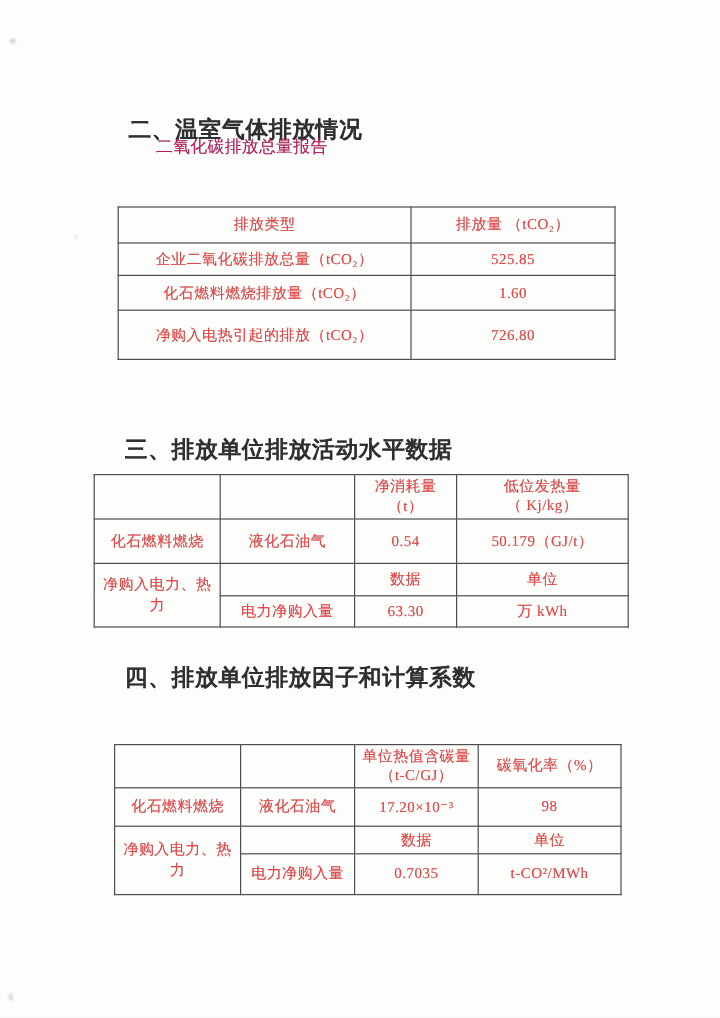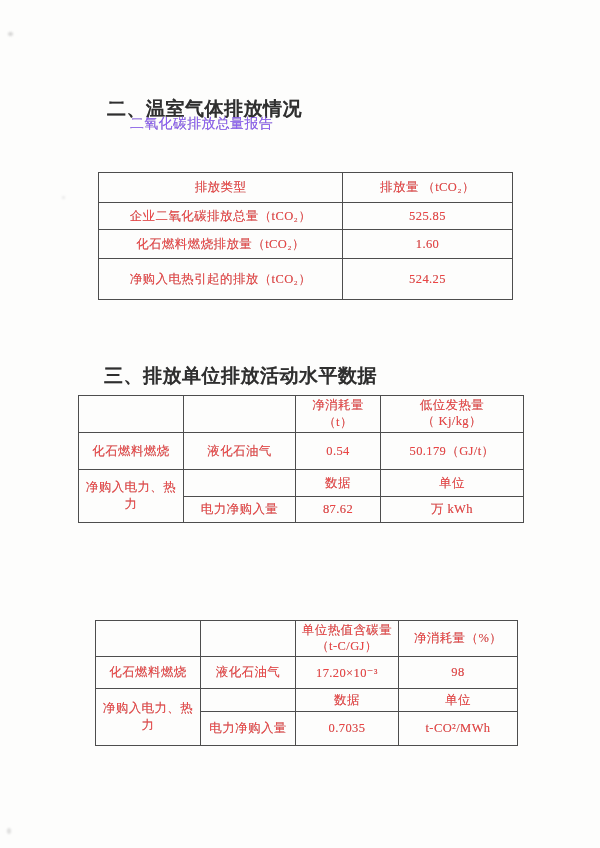--- a/index.html
+++ b/index.html
@@ -31,21 +31,21 @@
   .t2 { left: 91px; top: 81px; }
   .t3 { left: 88px; top: 348px; }
   .t4 { left: 88px; top: 538px; }
   .subtitle {
     position: absolute;
     left: 130px;
     top: 114px;
     font-size: 14px;
     letter-spacing: 0.3px;
     line-height: 20px;
-    color: #8b5cf6;
+    color: #be185d;
     text-shadow: 0 0 0.5px rgba(40,40,40,0.4);
     white-space: nowrap;
   }
   table.tbl {
     position: absolute;
     border-collapse: collapse;
     table-layout: fixed;
   }
   table.tbl td {
     border: 1px solid #4d4d4d;
@@ -100,21 +100,21 @@
     <tr style="height:27px">
       <td class="lbl">企业二氧化碳排放总量（tCO₂）</td>
       <td>525.85</td>
     </tr>
     <tr style="height:29px">
       <td class="lbl">化石燃料燃烧排放量（tCO₂）</td>
       <td>1.60</td>
     </tr>
     <tr style="height:41px">
       <td class="lbl">净购入电热引起的排放（tCO₂）</td>
-      <td>524.25</td>
+      <td>726.80</td>
     </tr>
   </tbody>
     </table>
 
   <h2 class="sec-title t3">三、排放单位排放活动水平数据</h2>
 
   <table class="tbl tbl2">
     <colgroup>
         <col style="width:105px">
         <col style="width:112px">
@@ -138,43 +138,44 @@
       <td>50.179（GJ/t）</td>
     </tr>
     <tr style="height:27px">
       <td rowspan="2">净购入电力、热力</td>
       <td></td>
       <td>数据</td>
       <td>单位</td>
     </tr>
     <tr style="height:26px">
       <td>电力净购入量</td>
-      <td>87.62</td>
+      <td>63.30</td>
       <td>万 kWh</td>
     </tr>
   </tbody>
     </table>
 
+  <h2 class="sec-title t4">四、排放单位排放因子和计算系数</h2>
 
   <table class="tbl tbl3">
     <colgroup>
         <col style="width:105px">
         <col style="width:95px">
         <col style="width:103px">
         <col style="width:119px">
       </colgroup>
     <tbody>
         <tr style="height:36px">
       <td></td>
       <td></td>
       <td class="two-line">
         <span>单位热值含碳量</span>
         <span>（t-C/GJ）</span>
       </td>
-      <td>净消耗量（%）</td>
+      <td>碳氧化率（%）</td>
     </tr>
     <tr style="height:32px">
       <td>化石燃料燃烧</td>
       <td>液化石油气</td>
       <td>17.20×10⁻³</td>
       <td>98</td>
     </tr>
     <tr style="height:23px">
       <td rowspan="2">净购入电力、热力</td>
       <td></td>

